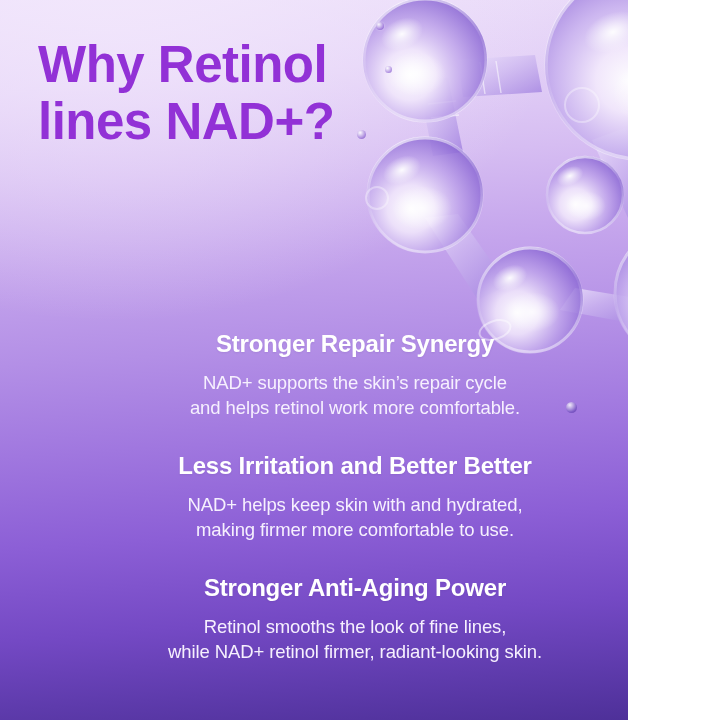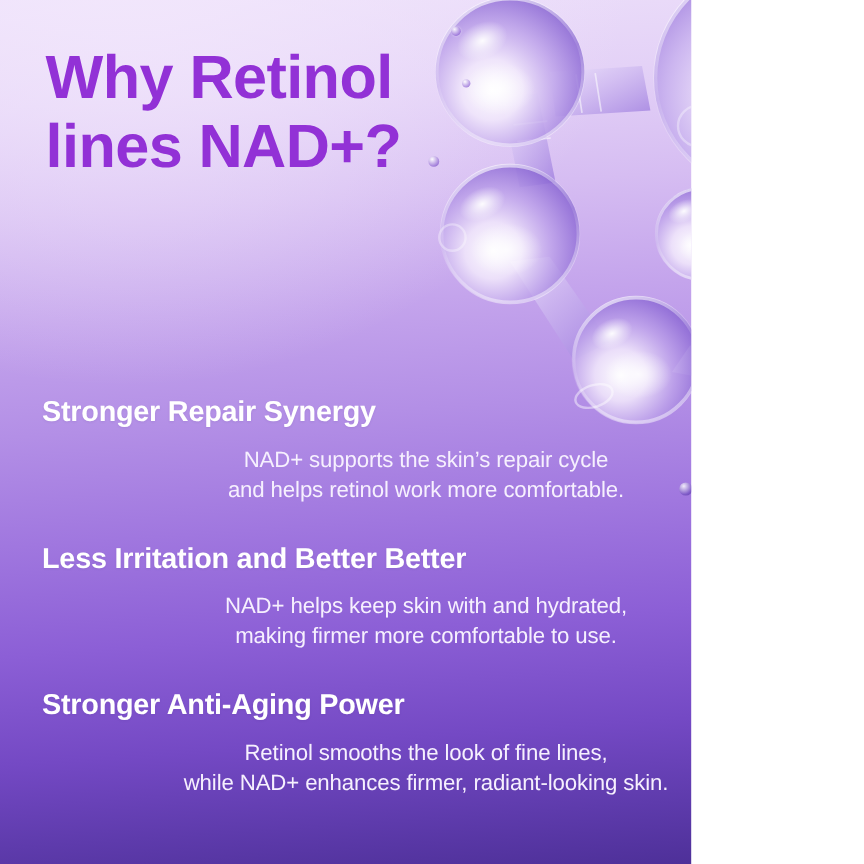--- a/index.html
+++ b/index.html
@@ -3,21 +3,21 @@
 <meta charset="utf-8">
 <style>
   * { margin:0; padding:0; box-sizing:border-box; }
   html, body {
     width:720px; height:720px;
     font-family:"Liberation Sans", sans-serif;
     overflow:hidden;
   }
   #poster {
     position:relative;
-    width:576px; height:720px;
+    width:628px; height:720px;
     overflow:hidden;
     background:
       radial-gradient(120% 85% at 18% -8%, #F2E7FC 0%, rgba(242,231,252,0) 62%),
       linear-gradient(176deg,
         #EDE0FA 0%,
         #E4D2F7 12%,
         #D6BDF2 24%,
         #C4A4EC 36%,
         #B38FE6 48%,
         #A077DF 60%,
@@ -57,20 +57,21 @@
   .section:last-child { margin-bottom:0; }
 
   .sec-title {
     font-size:24px;
     font-weight:bold;
     color:#FFFFFF;
     line-height:1.2;
     letter-spacing:-0.2px;
     margin-bottom:11px;
     text-shadow:0 1px 2px rgba(70,35,120,0.10);
+    text-align:center;
   }
   .sec-body {
     font-size:18.5px;
     font-weight:400;
     color:#F6F0FE;
     line-height:1.36;
     letter-spacing:-0.1px;
     text-align:center;
   }
   .sec-body .ln { display:block; }
@@ -214,18 +215,18 @@
       <div class="sec-body">
         <span class="ln">NAD+ helps keep skin with and hydrated,</span>
         <span class="ln">making firmer more comfortable to use.</span>
       </div>
     </div>
 
     <div class="section">
       <div class="sec-title">Stronger Anti-Aging Power</div>
       <div class="sec-body">
         <span class="ln">Retinol smooths the look of fine lines,</span>
-        <span class="ln">while NAD+ enhances firmer, radiant-looking skin.</span>
+        <span class="ln">while NAD+ retinol firmer, radiant-looking skin.</span>
       </div>
     </div>
 
   </div>
 </div>
 
 </body></html>

